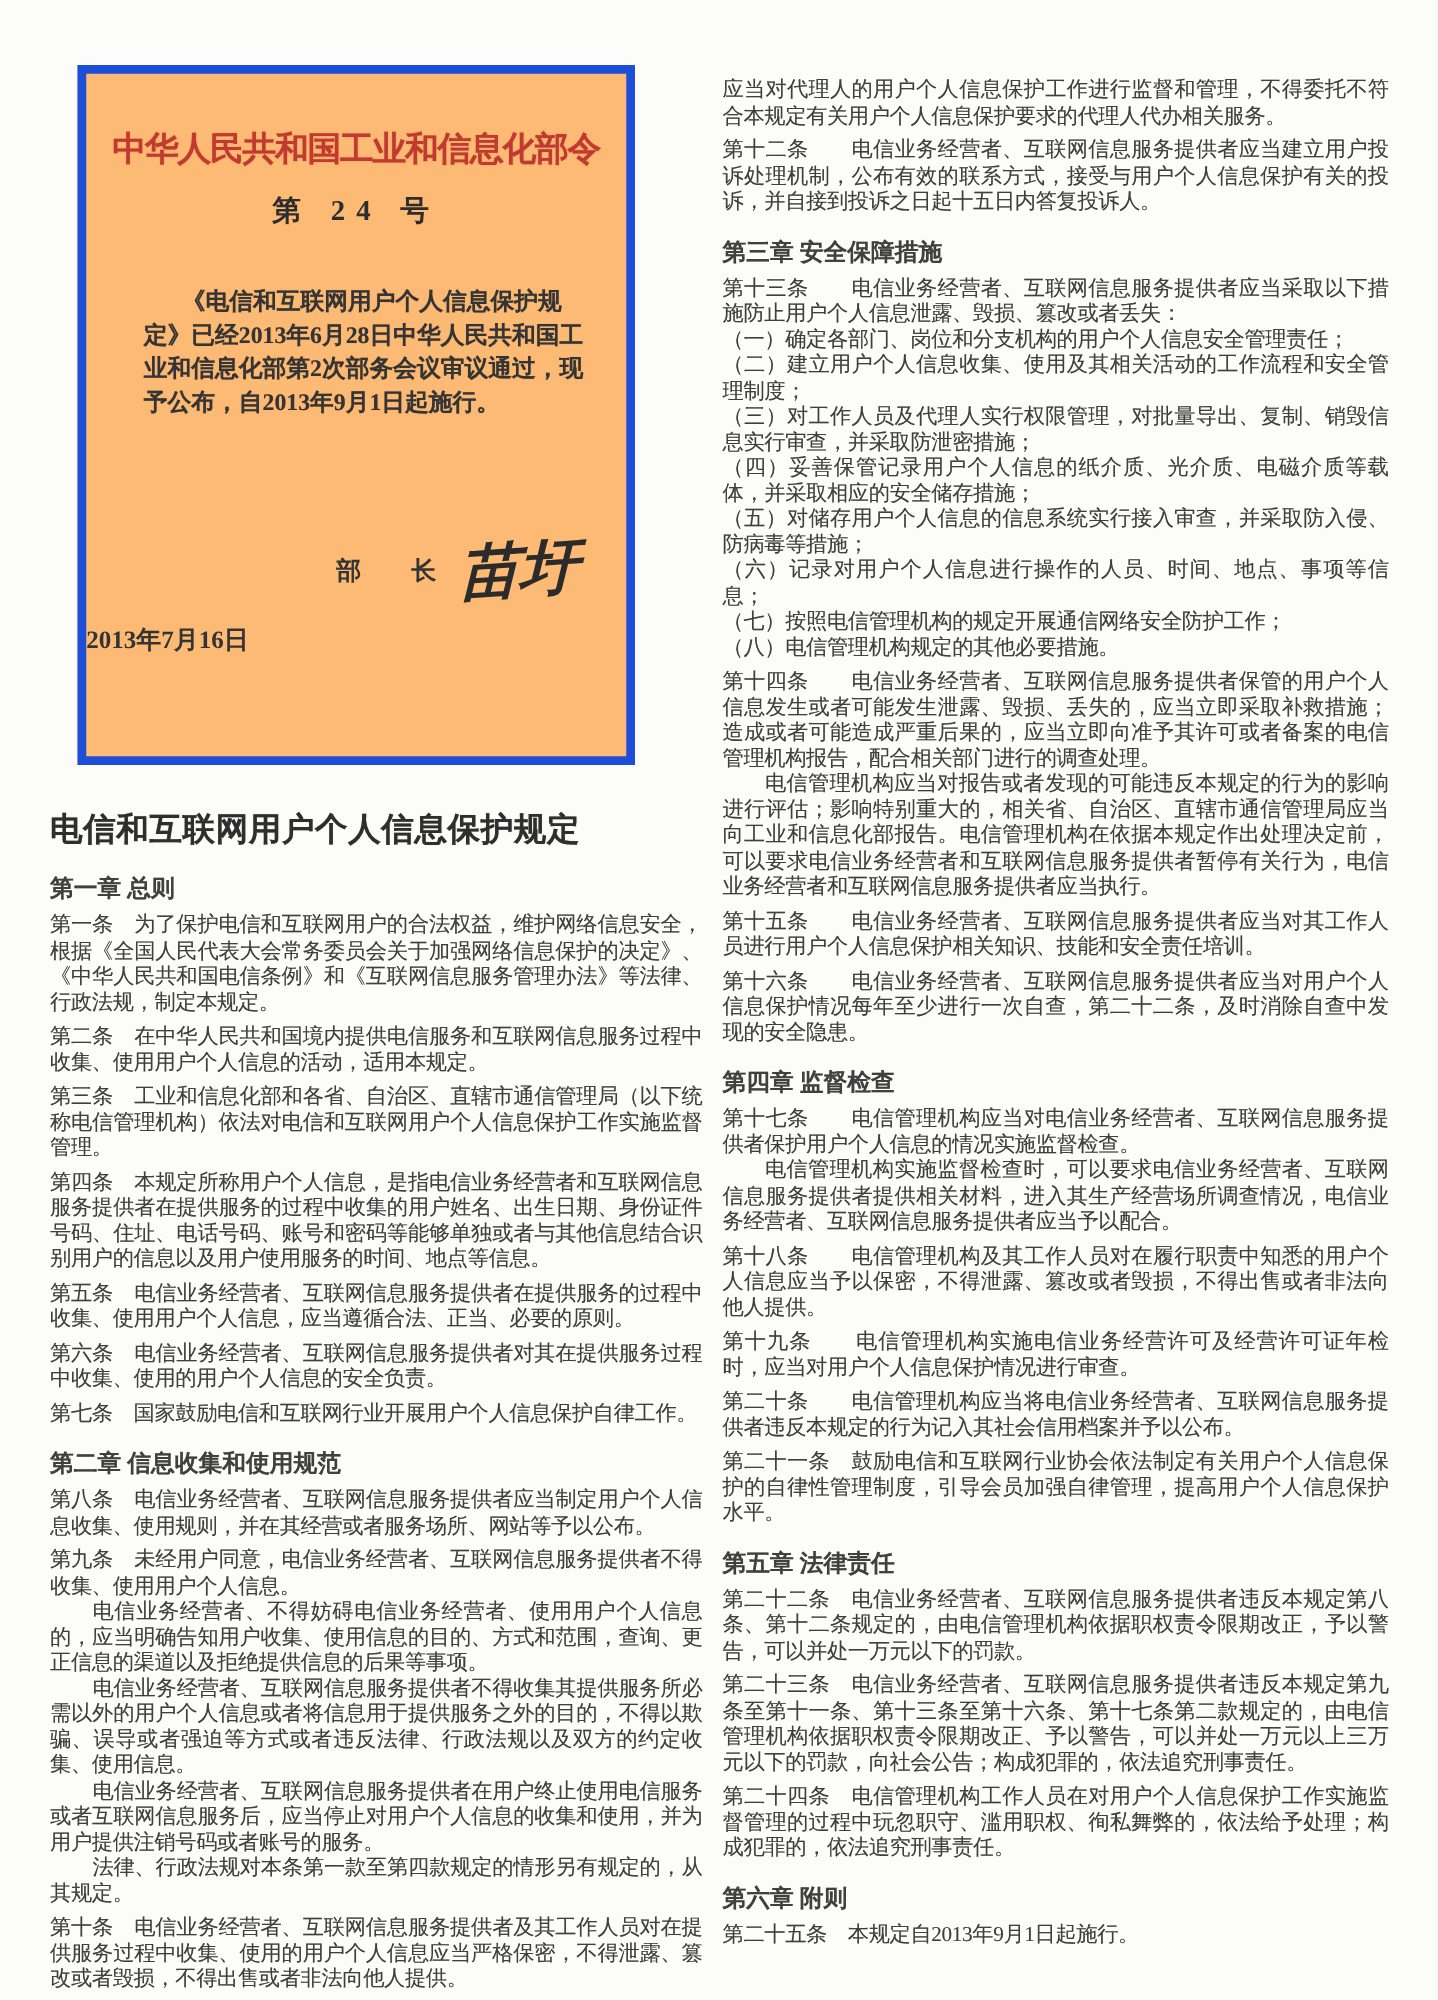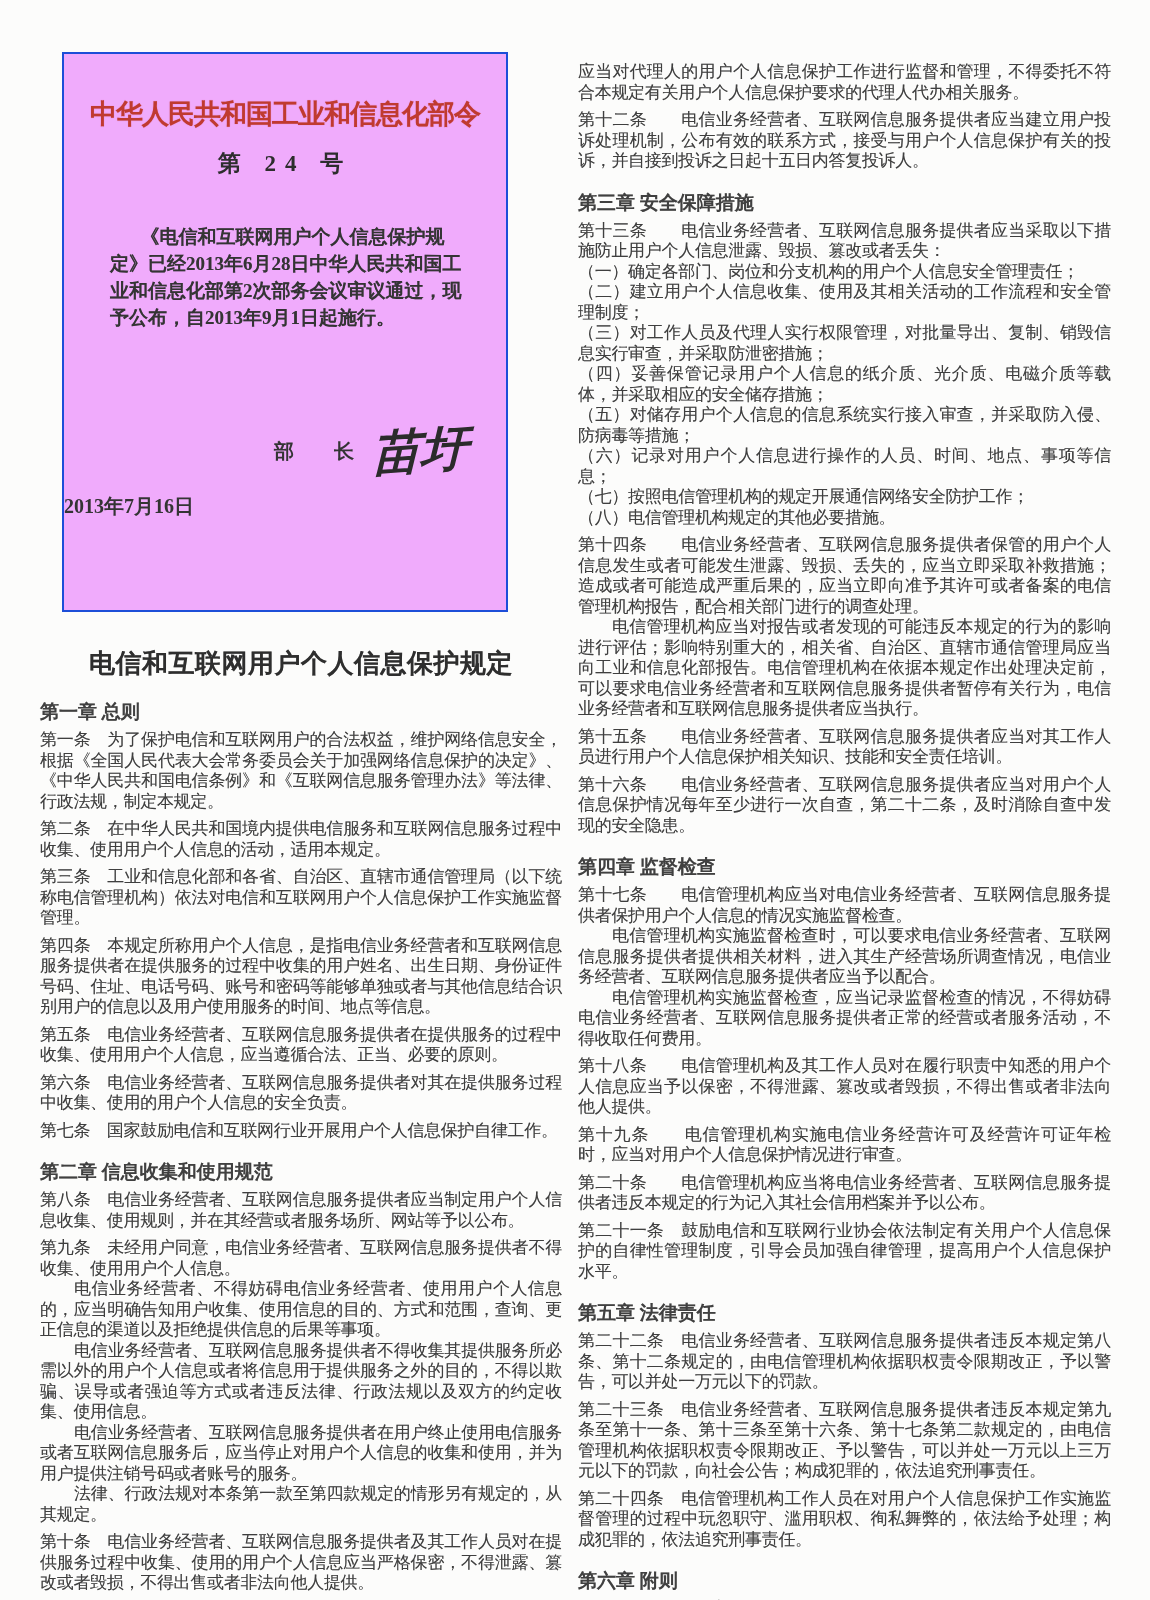--- a/index.html
+++ b/index.html
@@ -14,22 +14,22 @@
   }
   .col{position:absolute;top:0;}
   .col-left{left:40px;width:522px;}
   .col-right{left:578px;width:533px;top:62px;}
 
   
   .decree-box{
     box-sizing:border-box;
     margin:52px 0 0 22px;
     width:446px;height:560px;
-    border:2px solid #1d4ed8;
-    background:#f0abfc;
+    border:7px solid #1d4ed8;
+    background:#fdba74;
   }
   .decree-title{
     margin:42px 10px 0;
     text-align:center;
     font-family:"Liberation Sans","DejaVu Sans",sans-serif;
     font-weight:bold;
     font-size:27px;
     letter-spacing:-1px;
     color:#c03a30;
     text-shadow:0 0 1px rgba(192,58,48,.45);
@@ -70,21 +70,21 @@
   }
   .decree-date{
     margin:10px 64px 0 0;
     text-align:left;
     font-size:20px;font-weight:600;color:#343434;
   }
 
   
   .reg-title{
     margin:34px 0 0;
-    text-align:center;
+    text-align:left;
     font-size:26px;
     font-weight:bold;
     color:#2e2e2e;
     letter-spacing:.5px;
     text-shadow:0 0 .6px rgba(46,46,46,.5);
   }
   .blocks p{
     margin:0;
     font-size:17px;
     line-height:20.5px;
@@ -161,21 +161,20 @@
         <p class="b-item">（六）记录对用户个人信息进行操作的人员、时间、地点、事项等信息；</p>
         <p class="b-item">（七）按照电信管理机构的规定开展通信网络安全防护工作；</p>
         <p class="b-item">（八）电信管理机构规定的其他必要措施。</p>
         <p class="b-article">第十四条　　电信业务经营者、互联网信息服务提供者保管的用户个人信息发生或者可能发生泄露、毁损、丢失的，应当立即采取补救措施；造成或者可能造成严重后果的，应当立即向准予其许可或者备案的电信管理机构报告，配合相关部门进行的调查处理。</p>
         <p class="b-cont">电信管理机构应当对报告或者发现的可能违反本规定的行为的影响进行评估；影响特别重大的，相关省、自治区、直辖市通信管理局应当向工业和信息化部报告。电信管理机构在依据本规定作出处理决定前，可以要求电信业务经营者和互联网信息服务提供者暂停有关行为，电信业务经营者和互联网信息服务提供者应当执行。</p>
         <p class="b-article">第十五条　　电信业务经营者、互联网信息服务提供者应当对其工作人员进行用户个人信息保护相关知识、技能和安全责任培训。</p>
         <p class="b-article">第十六条　　电信业务经营者、互联网信息服务提供者应当对用户个人信息保护情况每年至少进行一次自查，第二十二条，及时消除自查中发现的安全隐患。</p>
         <p class="b-chapter">第四章 监督检查</p>
         <p class="b-article">第十七条　　电信管理机构应当对电信业务经营者、互联网信息服务提供者保护用户个人信息的情况实施监督检查。</p>
         <p class="b-cont">电信管理机构实施监督检查时，可以要求电信业务经营者、互联网信息服务提供者提供相关材料，进入其生产经营场所调查情况，电信业务经营者、互联网信息服务提供者应当予以配合。</p>
-        <p class="b-cont">电信管理机构实施监督检查，应当记录监督检查的情况，不得妨碍电信业务经营者、互联网信息服务提供者正常的经营或者服务活动，不得收取任何费用。</p>
         <p class="b-article">第十八条　　电信管理机构及其工作人员对在履行职责中知悉的用户个人信息应当予以保密，不得泄露、篡改或者毁损，不得出售或者非法向他人提供。</p>
         <p class="b-article">第十九条　　电信管理机构实施电信业务经营许可及经营许可证年检时，应当对用户个人信息保护情况进行审查。</p>
         <p class="b-article">第二十条　　电信管理机构应当将电信业务经营者、互联网信息服务提供者违反本规定的行为记入其社会信用档案并予以公布。</p>
         <p class="b-article">第二十一条　鼓励电信和互联网行业协会依法制定有关用户个人信息保护的自律性管理制度，引导会员加强自律管理，提高用户个人信息保护水平。</p>
         <p class="b-chapter">第五章 法律责任</p>
         <p class="b-article">第二十二条　电信业务经营者、互联网信息服务提供者违反本规定第八条、第十二条规定的，由电信管理机构依据职权责令限期改正，予以警告，可以并处一万元以下的罚款。</p>
         <p class="b-article">第二十三条　电信业务经营者、互联网信息服务提供者违反本规定第九条至第十一条、第十三条至第十六条、第十七条第二款规定的，由电信管理机构依据职权责令限期改正、予以警告，可以并处一万元以上三万元以下的罚款，向社会公告；构成犯罪的，依法追究刑事责任。</p>
         <p class="b-article">第二十四条　电信管理机构工作人员在对用户个人信息保护工作实施监督管理的过程中玩忽职守、滥用职权、徇私舞弊的，依法给予处理；构成犯罪的，依法追究刑事责任。</p>
         <p class="b-chapter">第六章 附则</p>
         <p class="b-article">第二十五条　本规定自2013年9月1日起施行。</p>

